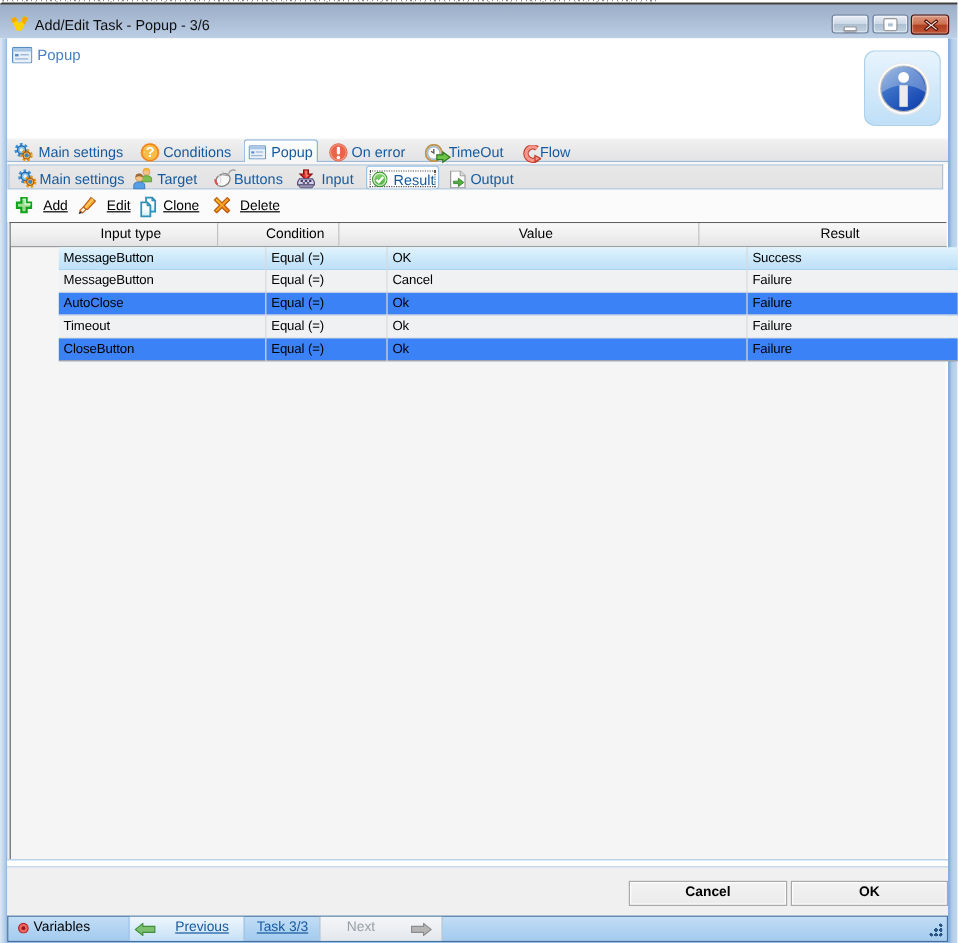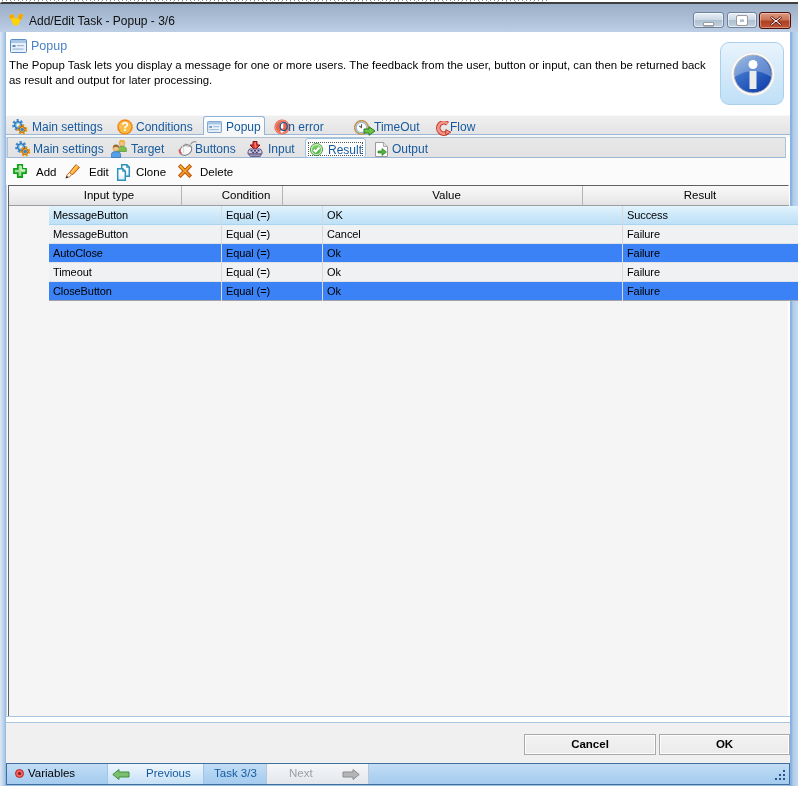--- a/index.html
+++ b/index.html
@@ -39,21 +39,21 @@
 #tabs1 { left:6px; top:115px; width:784px; height:20px; background:linear-gradient(180deg,#f0f0f0,#e3e3e5); border-bottom:1px solid #9cb8d6; border-top:1px solid #f8f8f8; }
 #band2 { left:6px; top:135px; width:784px; height:2px; background:#f7f7f7; }
 #tabs2 { left:7px; top:137px; width:779px; height:21px; background:linear-gradient(180deg,#e8e8e8,#e2e2e4); border:1px solid #aec2d6; border-bottom:1px solid #9cb8d6; }
 .tabtxt { font-size:12px; color:#155a9e; }
 #popuptab { left:203px; top:116px; width:62px; height:19px; background:linear-gradient(180deg,#fefefe,#f6f6f6); border:1px solid #90b4da; border-bottom:none; border-radius:3px 3px 0 0; }
 #resulttab { left:305px; top:138px; width:61px; height:20px; background:#fdfdfd; border:1px solid #9cc2e4; border-radius:3px; }
 #resultfocus { left:2px; top:3px; width:55px; height:14px; border:1px dotted #555; }
 
 
 #toolbar { left:6px; top:158px; width:784px; height:27px; background:#fbfbfb; }
-.tooltxt { font-size:11.5px; color:#000; }
+.tooltxt { font-size:11.5px; color:#000;text-decoration:underline; }
 
 
 #grid { left:8px; top:185px; width:781px; height:531px; background:#f5f5f5;
   border-left:1px solid #606060; border-top:1px solid #606060; border-right:1px solid #fff; }
 .hcell { top:0; height:20px; background:linear-gradient(180deg,#f8f8f8 0%,#efeff0 55%,#e3e3e5 100%);
   border-right:1px solid #b4b4b4; border-bottom:1px solid #9d9d9d; font-size:11.5px; color:#000;
   text-align:center; line-height:19px;padding-left:28px; }
 .cell { height:19px; font-size:11px; letter-spacing:-0.1px; color:#000; line-height:19px; padding-left:4px;
   border-right:1px solid #d9d9d9; white-space:nowrap; overflow:hidden; }
 .row { left:0; width:780px; height:19px;margin-left:40px; }
@@ -71,21 +71,21 @@
 #btnok { left:653px; width:131px; }
 
 #statusbar { left:6px; top:763px; width:784px; height:22px; border:1px solid #40709f;
   background:linear-gradient(180deg,#c3ddf5 0%,#aed2f1 60%,#a5cbee 100%); }
 #statusbar2 { left:6px; top:785px; width:784px; height:1px; background:#9dbfe4; }
 .seg { top:0; height:20px; }
 #segprev { left:100px; width:97px; background:linear-gradient(180deg,#eef6fd 0%,#d6e9f9 60%,#c6e0f6 100%); border-left:1px solid #9fc4e8; border-right:1px solid #9fc4e8; }
 #segtask { left:197px; width:62px; }
 #segnext { left:259px; width:103px; background:linear-gradient(180deg,#f5f6f8 0%,#eaedf1 60%,#e3e7ec 100%); border-left:1px solid #b9c7d4; border-right:1px solid #b9c7d4; }
 .stxt { font-size:11.5px; top:3px; }
-.sblue { color:#15599f; }
+.sblue { color:#15599f;text-decoration:underline; }
 .sgray { color:#9aa0a6; }
 </style>
 </head>
 <body>
 <div class="abs" id="ticks"></div>
 <div class="abs" id="ticks2"></div>
 <div class="abs" id="topline"></div>
 
 <div class="abs" id="titlebar">
   <svg class="abs" style="left:8px; top:9px;" width="16" height="13" viewBox="0 0 17 14">
@@ -113,21 +113,20 @@
 
 <div class="abs" id="header">
   <svg class="abs" style="left:4px; top:7px;" width="17" height="14" viewBox="0 0 17 14">
     <rect x="0.5" y="0.5" width="16" height="13" rx="1" fill="#e8f1fa" stroke="#5b8bc0"></rect>
     <rect x="1" y="1" width="15" height="3" fill="#a8c6e6"></rect>
     <rect x="2.5" y="6" width="3" height="2" fill="#5b8bc0"></rect>
     <rect x="7" y="6" width="7" height="1.2" fill="#9db8d8"></rect>
     <rect x="2.5" y="9.5" width="11" height="1.2" fill="#9db8d8"></rect>
   </svg>
   <span class="abs" id="poptitle">Popup</span>
-  <div class="abs" id="desc">The Popup Task lets you display a message for one or more users. The feedback from the user, button or input, can then be returned back as result and output for later processing.</div>
   <div class="abs" id="infobox">
     <svg class="abs" style="left:9px; top:8px;" width="46" height="46" viewBox="0 0 46 46">
       <defs>
         <linearGradient id="ig" x1="0" y1="0" x2="0.7" y2="1">
           <stop offset="0" stop-color="#7da4d4"></stop>
             <stop offset="0.45" stop-color="#3a6fc8"></stop>
             <stop offset="1" stop-color="#1243ae"></stop>
         </linearGradient>
       </defs>
       <circle cx="23" cy="23" r="22" fill="#e9e9e9"></circle>
@@ -173,21 +172,21 @@
   <rect x="2.5" y="9.5" width="11" height="1.2" fill="#9db8d8"></rect>
 </svg>
 <span class="abs tabtxt" style="left:226px; top:120px;">Popup</span>
 <svg class="abs" style="left:274px; top:119px;" width="16" height="16" viewBox="0 0 16 16">
   <circle cx="8" cy="8" r="7.6" fill="#e2593c"></circle>
   <circle cx="8" cy="8" r="6.4" fill="none" stroke="#f0907a" stroke-width="1.3"></circle>
   <circle cx="8" cy="8" r="5.7" fill="#e8654a"></circle>
   <rect x="6.7" y="3.2" width="2.6" height="6.6" rx="1.2" fill="#fff"></rect>
   <circle cx="8" cy="12.2" r="1.5" fill="#fff"></circle>
 </svg>
-<span class="abs tabtxt" style="left:279px; top:120px;">On error</span>
+<span class="abs tabtxt" style="left:293px; top:120px;">On error</span>
 <svg class="abs" style="left:354px; top:120px;" width="22" height="16" viewBox="0 0 22 16">
   <circle cx="7.5" cy="7.5" r="6.8" fill="#f7efdf" stroke="#bf9552" stroke-width="1.6"></circle>
   <circle cx="7.5" cy="7.5" r="5.2" fill="#fdfdfd" stroke="#9cb8d4" stroke-width="1.2"></circle>
   <path d="M7.5,4.2 L7.5,7.5 L5.2,6" stroke="#555" stroke-width="1.1" fill="none"></path>
   <path d="M10,9 L15,9 L15,6.7 L21,11 L15,15.3 L15,13 L10,13 Z" fill="#6cc446" stroke="#2d7a22" stroke-width="1"></path>
 </svg>
 <span class="abs tabtxt" style="left:374px; top:120px;">TimeOut</span>
 <svg class="abs" style="left:435px; top:121px;" width="16" height="15" viewBox="0 0 16 15">
   <path d="M12.5,2.7 A5.6,5.6 0 1 0 12.5,11.3" fill="none" stroke="#c23a28" stroke-width="4.6"></path>
   <path d="M12.5,2.7 A5.6,5.6 0 1 0 12.5,11.3" fill="none" stroke="#f5968c" stroke-width="2.8"></path>

